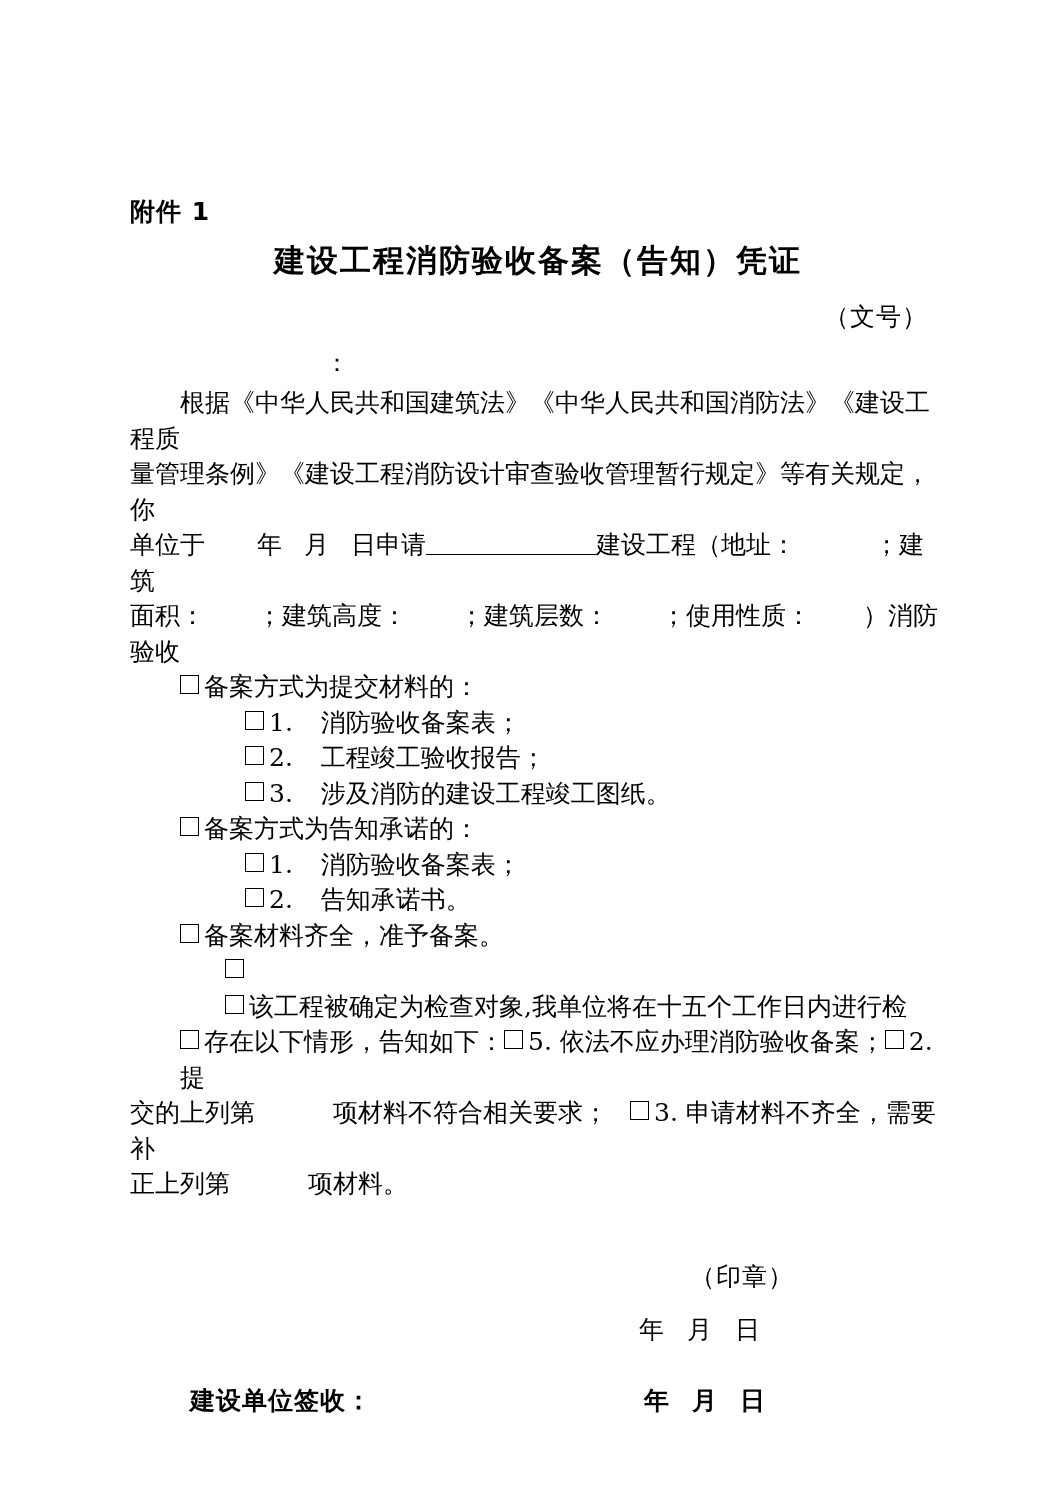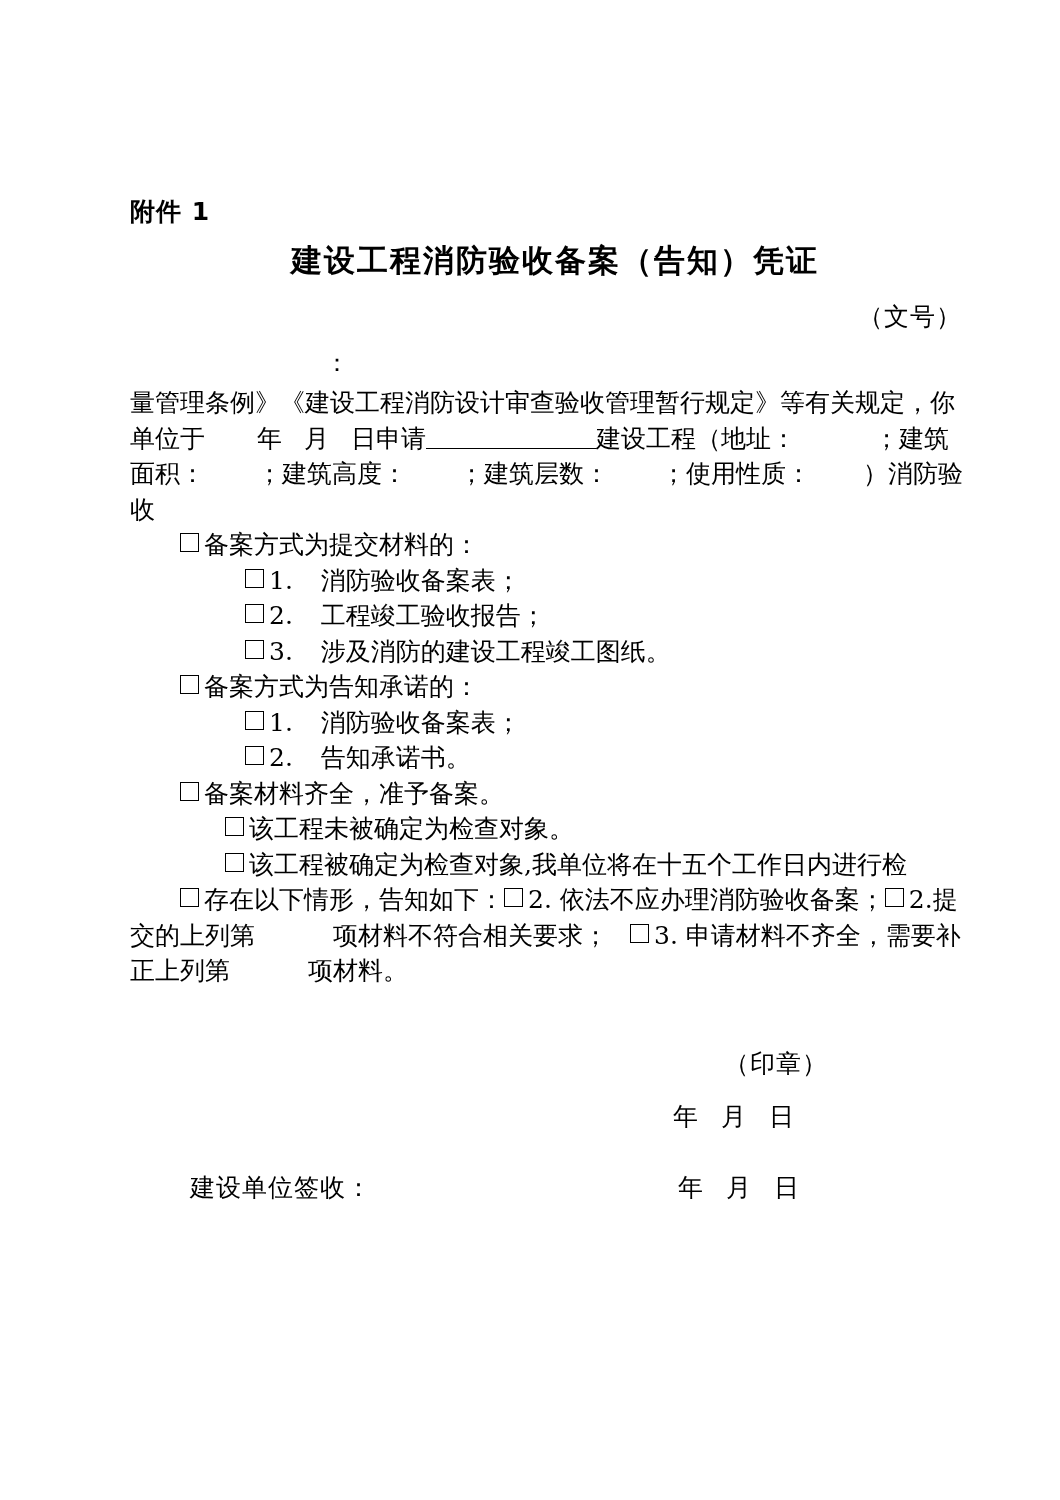--- a/index.html
+++ b/index.html
@@ -11,21 +11,21 @@
     width: 1060px;
     height: 1500px;
     font-family: "DejaVu Serif", "Liberation Serif", serif;
     color: #000000;
   }
   .page {
     position: relative;
     width: 1060px;
     height: 1500px;
     box-sizing: border-box;
-    padding: 195px 80px 0 130px;
+    padding: 195px 114px 0 130px;
   }
   .attachment-label {
     font-family: "DejaVu Sans", "Liberation Sans", sans-serif;
     font-size: 25px;
     font-weight: bold;
     letter-spacing: 1px;
     margin: 0 0 12px 0;
   }
   .doc-title {
     text-align: center;
@@ -84,36 +84,38 @@
     padding-right: 185px;
     margin: 0;
     letter-spacing: 1px;
   }
   .signrow {
     display: flex;
     justify-content: space-between;
     font-size: 25px;
     padding: 0 180px 0 60px;
     letter-spacing: 1px;
+    font-weight: bold;
   }
   .sp { display: inline-block; width: 22px; }
 </style>
 </head>
 <body>
 
 <div class="page">
 
   <div class="attachment-label">附件 1</div>
 
   <h1 class="doc-title">建设工程消防验收备案（告知）凭证</h1>
 
   <div class="doc-number">（文号）</div>
 
   <div class="colon-line">：</div>
 
+  <p class="para" style="text-indent:50px;"><span>根据《中华人民共和国建筑法》《中华人民共和国消防法》《建设工程质</span></p>
   <p class="para"><span>量管理条例》《建设工程消防设计审查验收管理暂行规定》等有关规定，你</span></p>
   <p class="para">
     <span>单位于</span><span class="blank-sm"></span><span>年</span><span class="sp"></span><span>月</span><span class="sp"></span><span>日申请</span><span class="blank-underline"></span><span>建设工程（地址：</span><span class="blank-md"></span><span>；建筑</span>
   </p>
   <p class="para">
     <span>面积：</span><span class="blank-sm"></span><span>；建筑高度：</span><span class="blank-sm"></span><span>；建筑层数：</span><span class="blank-sm"></span><span>；使用性质：</span><span class="blank-sm"></span><span>）消防验收</span>
   </p>
 
   <p class="para lvl1">
     <span class="cb"></span><span>备案方式为提交材料的：</span>
@@ -138,29 +140,29 @@
   </p>
   <p class="para lvl2">
     <span class="cb"></span><span class="num">2.</span><span class="sp"></span><span>告知承诺书。</span>
   </p>
 
   <p class="para lvl1">
     <span class="cb"></span><span>备案材料齐全，准予备案。</span>
   </p>
 
   <p class="para lvl2" style="padding-left:95px;">
-    <span class="cb"></span><span>该工程未被确定为检查对象。</span>
+    <span class="cb"></span>
   </p>
 
   <p class="para lvl2" style="padding-left:95px;">
     <span class="cb"></span><span>该工程被确定为检查对象,我单位将在十五个工作日内进行检</span>
   </p>
 
   <p class="para lvl1">
-    <span class="cb"></span><span>存在以下情形，告知如下：</span><span class="cb"></span><span>2. 依法不应办理消防验收备案；</span><span class="cb"></span><span>2.提</span>
+    <span class="cb"></span><span>存在以下情形，告知如下：</span><span class="cb"></span><span>5. 依法不应办理消防验收备案；</span><span class="cb"></span><span>2.提</span>
   </p>
   <p class="para">
     <span>交的上列第</span><span class="blank-md"></span><span>项材料不符合相关要求；</span><span class="sp"></span><span class="cb"></span><span>3. 申请材料不齐全，需要补</span>
   </p>
   <p class="para">
     <span>正上列第</span><span class="blank-md"></span><span>项材料。</span>
   </p>
 
   <div style="height:46px;"></div>
 

